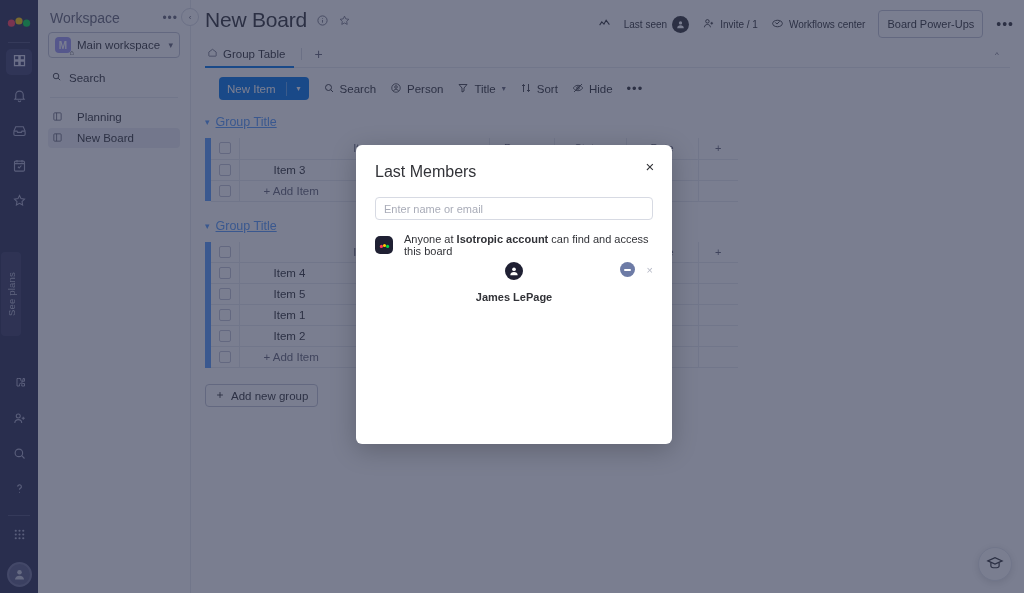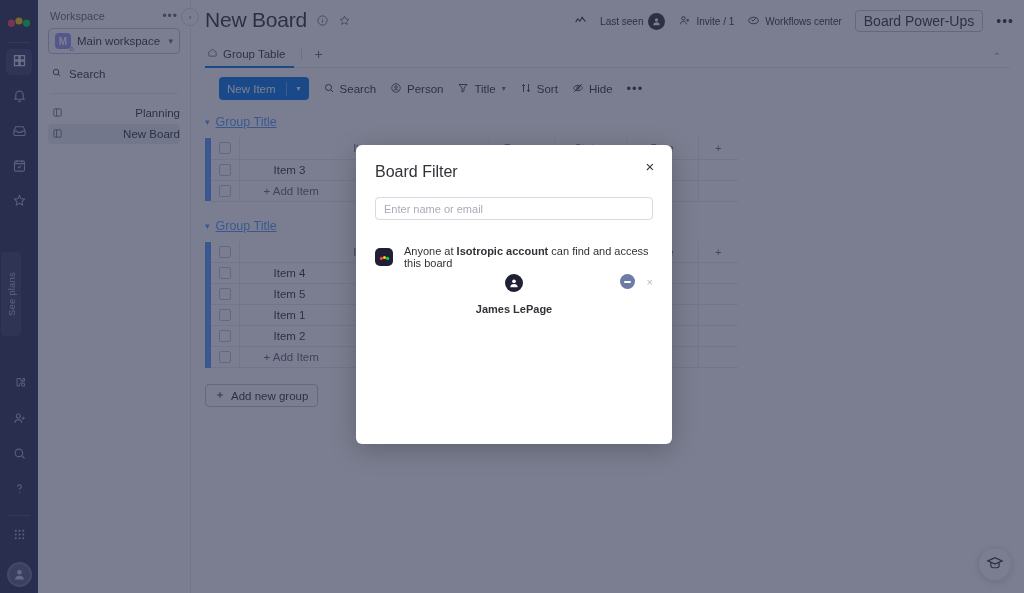--- a/index.html
+++ b/index.html
@@ -51,42 +51,42 @@
   }
   .see-plans span { writing-mode: vertical-rl; transform: rotate(180deg); letter-spacing: .2px; }
 
   
   .sidebar {
     width: 153px; flex: 0 0 153px; height: 593px;
     background: #ffffff; border-right: 1px solid #e6e9ef;
     padding: 8px 10px 0 10px; position: relative;
   }
   .ws-head { display: flex; align-items: center; justify-content: space-between; padding: 2px 2px 6px; }
-  .ws-head-label { font-size: 11px; color: #676879; }
+  .ws-head-label { font-size: 14px; color: #676879; }
   .ws-dots { color: #676879; letter-spacing: 1px; font-size: 12px; line-height: 8px; }
   .ws-picker {
     display: flex; align-items: center; gap: 6px;
     border: 1px solid #c3c6d4; border-radius: 4px;
     height: 26px; padding: 0 6px; margin-bottom: 9px;
   }
   .ws-badge {
     width: 16px; height: 16px; border-radius: 4px;
     background: #9d99f5; color: #fff; font-size: 10px; font-weight: bold;
     display: flex; align-items: center; justify-content: center; position: relative;
   }
   .ws-badge .home { position: absolute; right: -3px; bottom: -3px; font-size: 7px; color: #323338; }
   .ws-picker-name { flex: 1; font-size: 11.5px; color: #323338; }
   .ws-chev { color: #676879; font-size: 9px; }
   .side-action { display: flex; align-items: center; gap: 7px; height: 21px; padding-left: 3px; color: #323338; font-size: 11.5px; }
   .side-action svg { width: 11px; height: 11px; color: #323338; }
   .side-divider { height: 1px; background: #e6e9ef; margin: 9px 2px; }
   .board-item {
-    display: flex; align-items: center; gap: 7px;
+    display: flex; align-items: center; gap: 14px;
     height: 20px; border-radius: 4px; padding-left: 4px;
-    font-size: 11.5px; color: #323338; margin-bottom: 1px; justify-content: space-between;
+    font-size: 11.5px; color: #323338; margin-bottom: 1px;
   }
   .board-item.selected { background: #ecedf3; }
   .board-item svg { width: 11px; height: 11px; color: #676879; }
   .collapse-btn {
     position: absolute; right: -9px; top: 8px;
     width: 18px; height: 18px; border-radius: 50%;
     background: #fff; border: 1px solid #d7dae3;
     display: flex; align-items: center; justify-content: center;
     font-size: 8px; color: #676879; z-index: 4;
   }
@@ -138,22 +138,22 @@
   }
   .tr-item { display: flex; align-items: center; gap: 5px; font-size: 10px; color: #323338; }
   .tr-item svg { width: 13px; height: 13px; color: #323338; }
   .tr-avatar {
     width: 17px; height: 17px; border-radius: 50%;
     background: #323338; display: flex; align-items: center; justify-content: center;
   }
   .tr-avatar svg { width: 11px; height: 11px; color: #fff; }
   .tr-btn {
     border: 1px solid #c3c6d4; border-radius: 4px;
-    height: 22px; padding: 0 8px; display: flex; align-items: center;
-    font-size: 14px; color: #323338;
+    height: 28px; padding: 0 8px; display: flex; align-items: center;
+    font-size: 11px; color: #323338;
   }
   .tr-dots { font-size: 14px; color: #323338; letter-spacing: 1px; line-height: 8px; }
 
   
   .board-body { padding: 12px 14px 0 14px; }
   .group { margin-bottom: 14px; }
   .group-title-row { display: flex; align-items: center; gap: 6px; height: 20px; margin-bottom: 6px; }
   .group-chev { font-size: 9px; color: #579bfc; }
   .group-title { font-size: 12.5px; color: #579bfc; font-weight: 500; text-decoration: underline; }
   .tbl { border-collapse: collapse; table-layout: fixed; }
@@ -210,21 +210,21 @@
   }
   .modal-title { font-size: 16px; color: #323338; font-weight: 400; margin-bottom: 16px; }
   .modal-input {
     width: 278px; height: 23px;
     border: 1px solid #d7dae3; border-radius: 4px;
     padding: 0 8px; font-size: 11px; color: #323338;
     font-family: "Liberation Sans", sans-serif;
     outline: none; background: #fff;
   }
   .modal-input::placeholder { color: #a9acb8; }
-  .modal-row { display: flex; align-items: center; gap: 11px; height: 26px; margin-top: 24px; justify-content: space-between; }
+  .modal-row { display: flex; align-items: center; gap: 11px; height: 26px; margin-top: 12px; justify-content: space-between; }
   .mon-badge {
     width: 18px; height: 18px; border-radius: 5px; background: #1f2033;
     display: flex; align-items: center; justify-content: center; flex: 0 0 18px;
   }
   .mon-badge svg { width: 11px; height: 11px; }
   .row-text { font-size: 11px; color: #323338; }
   .row-text b { font-weight: bold; }
   .member-row { display: flex; align-items: center; gap: 11px; height: 26px; margin-top: 4px; position: relative; flex-direction: column; }
   .member-avatar {
     width: 18px; height: 18px; border-radius: 50%; background: #1f2033;
@@ -686,21 +686,21 @@
           </svg>
       </span>
     </div>
   </div>
 </div>
 
 <div id="overlay"></div>
 
 <div id="modal">
   <div class="modal-close">×</div>
-  <div class="modal-title">Board Filter</div>
+  <div class="modal-title">Last Members</div>
 
   <input class="modal-input" type="text" placeholder="Enter name or email" style="">
 
   <div class="modal-row">
     <span class="mon-badge">
       <svg viewBox="0 0 24 24">
           <circle cx="5.2" cy="14" r="3.4" fill="#ff3d57"></circle>
           <circle cx="12" cy="12" r="3.4" fill="#ffcb00"></circle>
           <circle cx="18.8" cy="14" r="3.4" fill="#00d647"></circle>
         </svg>

